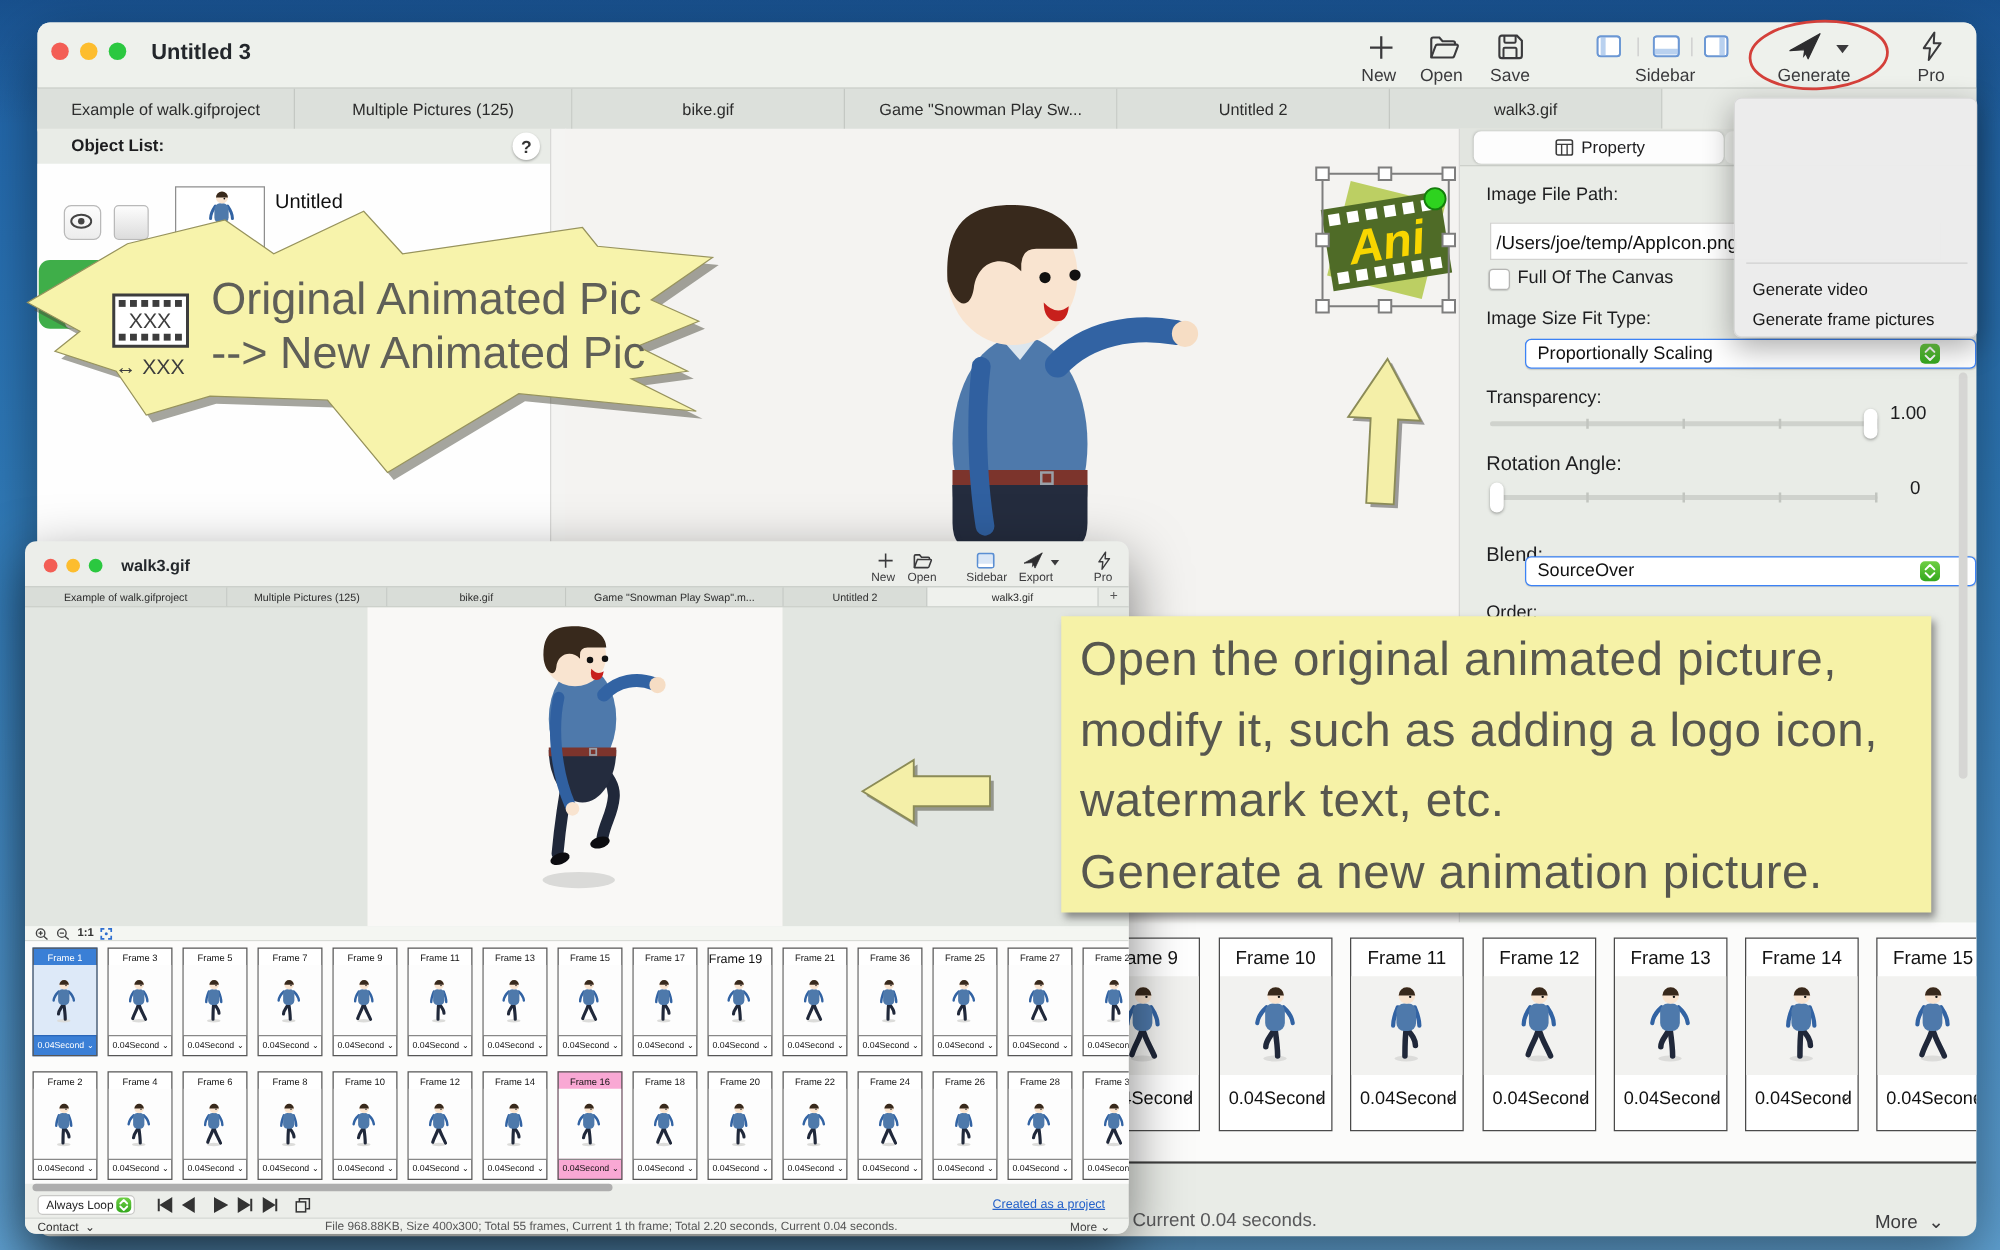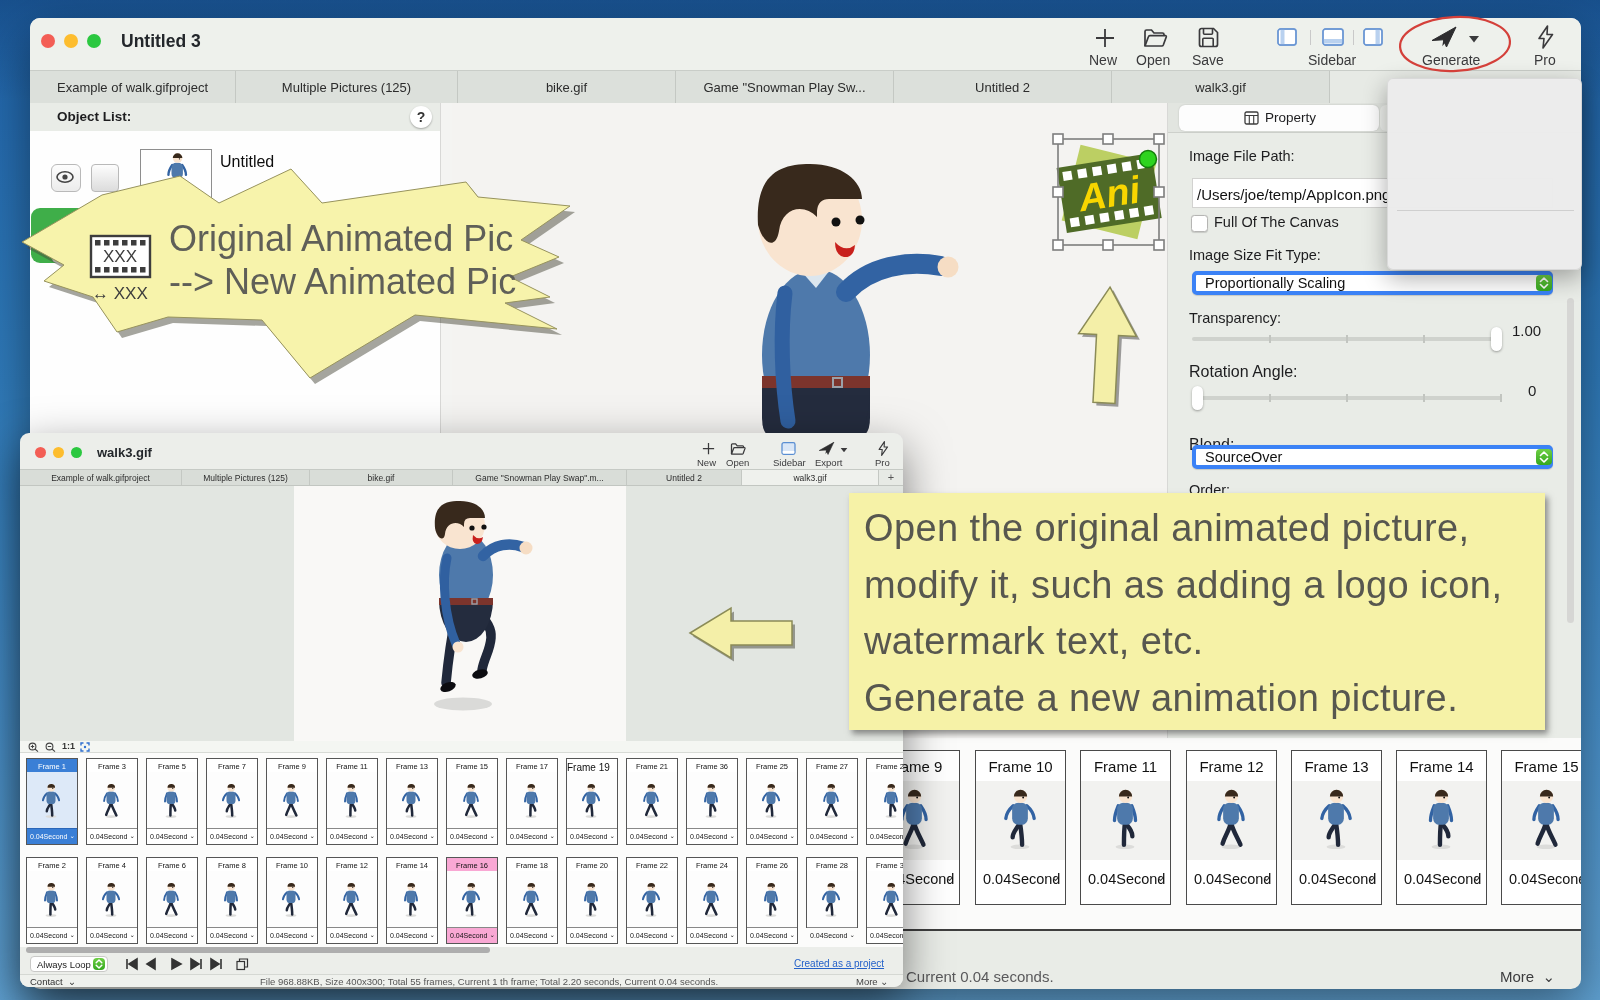--- a/index.html
+++ b/index.html
@@ -6,22 +6,22 @@
   body{width:1600px;height:1000px;overflow:hidden;position:relative;
     font-family:"Liberation Sans", sans-serif;
     background-image:linear-gradient(to bottom, rgba(8,35,75,.28), rgba(8,35,75,0) 10%),linear-gradient(to bottom,#1f62a7 0%,#2f7ab9 38%,#4890ca 72%,#60a2d3 100%);}
   .abs{position:absolute;}
   .win{background:#edf0eb;border-radius:10px;box-shadow:0 18px 50px rgba(0,0,0,.45);}
   .tl{border-radius:50%;width:14px;height:14px;display:inline-block;}
   .tabbar{display:flex;background:#dce0db;border-top:1px solid #c9cdc8;border-bottom:1px solid #c4c8c3;}
   .tab{box-sizing:border-box;border-right:1px solid #c4c8c3;color:#2c2c2c;
        display:flex;align-items:center;justify-content:center;background:#dce0db;}
   .lbl{color:#1d1d1f;}
-  .select{background:#fff;border:4px solid #3b82f6;border-radius:5px;box-sizing:border-box;
-     box-shadow:0 0.5px 1px rgba(0,0,0,.15);display:flex;align-items:center;}
+  .select{background:#fff;border:1px solid #3b82f6;border-radius:5px;box-sizing:border-box;
+     box-shadow:0 0.5px 1px rgba(0,0,0,.15);display:flex;align-items:center;margin-left:28px;}
   .stepper{background:linear-gradient(#6ecf44,#34a81e);border-radius:4px;position:absolute;}
   .slider-track{position:absolute;height:4px;background:#cfd2cd;border-radius:2px;}
   .tick{position:absolute;width:2px;height:8px;background:#c2c5c0;top:-2px;}
   .thumb{position:absolute;width:11px;height:24px;background:#fff;border-radius:5.5px;
      top:-10px;box-shadow:0 1px 2.5px rgba(0,0,0,.35);}
   .cellL{position:absolute;box-sizing:border-box;border:1px solid #4a4a4a;background:#fff;}
   .cellS{position:absolute;box-sizing:border-box;border:1px solid #565656;background:#fff;}
 </style>
 </head>
 <body>
@@ -644,21 +644,21 @@
         </svg></div>
 <div style="font-size:7px;color:#111;padding:4px 0 0 3px;border-top:1px solid #888;position:relative;">0.04Second<span style="position:absolute;right:2px;top:3px;font-size:6.5px;">⌄</span></div>
 </div>
 <div class="cellS" style="left:726px;top:424px;width:52px;height:87px;background:#fff;">
 <div style="font-size:7.5px;color:#111;text-align:center;padding-top:3px;height:13px;box-sizing:border-box;">Frame 26</div>
 <div style="height:56px;background:#fdfdfd;"><svg width="50" height="56" viewBox="0 0 50 56">
           <use href="#tm3" transform="translate(12,11) scale(0.6)"></use>
         </svg></div>
 <div style="font-size:7px;color:#111;padding:4px 0 0 3px;border-top:1px solid #888;position:relative;">0.04Second<span style="position:absolute;right:2px;top:3px;font-size:6.5px;">⌄</span></div>
 </div>
-<div class="cellS" style="left:786px;top:424px;width:52px;height:71px;background:#fff;">
+<div class="cellS" style="left:786px;top:424px;width:52px;height:87px;background:#fff;">
 <div style="font-size:7.5px;color:#111;text-align:center;padding-top:3px;height:13px;box-sizing:border-box;">Frame 28</div>
 <div style="height:56px;background:#fdfdfd;"><svg width="50" height="56" viewBox="0 0 50 56">
           <use href="#tm2" transform="translate(12,11) scale(0.6)"></use>
         </svg></div>
 <div style="font-size:7px;color:#111;padding:4px 0 0 3px;border-top:1px solid #888;position:relative;">0.04Second<span style="position:absolute;right:2px;top:3px;font-size:6.5px;">⌄</span></div>
 </div>
 <div class="cellS" style="left:846px;top:424px;width:52px;height:87px;background:#fff;">
 <div style="font-size:7.5px;color:#111;text-align:center;padding-top:3px;height:13px;box-sizing:border-box;">Frame 30</div>
 <div style="height:56px;background:#fdfdfd;"><svg width="50" height="56" viewBox="0 0 50 56">
           <use href="#tm1" transform="translate(12,11) scale(0.6)"></use>
@@ -702,17 +702,18 @@
   <path d="M10 33 L51 8 L51 21 L112 21 L112 45 L51 45 L51 58 Z" transform="translate(3,3.5)" fill="rgba(70,70,58,.5)"></path>
   <path d="M10 33 L51 8 L51 21 L112 21 L112 45 L51 45 L51 58 Z" fill="#f4efa8" stroke="#8b8b57" stroke-width="1.5"></path>
 </svg>
 
 <div class="abs" style="left:849px;top:493px;width:696px;height:237px;background:#f6f2a7;box-shadow:3px 4px 6px rgba(60,60,60,.55);"></div>
 <div class="abs" style="left:864px;top:500px;width:690px;font-size:38px;line-height:56.5px;color:#57574f;letter-spacing:0.4px;">Open the original animated picture,<br>modify it, such as adding a logo icon,<br>watermark text, etc.<br>Generate a new animation picture.</div>
 
 <div class="abs" style="left:1387px;top:78px;width:195px;height:192px;background:rgba(236,236,236,.98);border-radius:6px;box-shadow:0 8px 24px rgba(0,0,0,.33);border:1px solid rgba(0,0,0,.08);box-sizing:border-box;">
   <div style="position:absolute;left:14px;top:88%;"></div>
   <div style="position:absolute;left:9px;top:131px;width:177px;height:1px;background:#cfcfcf;"></div>
+  <div style="position:absolute;left:14px;top:141px;font-size:13.5px;color:#161616;line-height:24.4px;">Generate video<br>Generate frame pictures</div>
 </div>
 
 <svg class="abs" style="left:1396px;top:14px;" width="120" height="62" viewBox="0 0 120 62">
   <ellipse cx="59" cy="30" rx="55" ry="27" fill="none" stroke="#d4403a" stroke-width="2.2" transform="rotate(-3 59 30)"></ellipse>
 </svg>
 
 </body></html>

